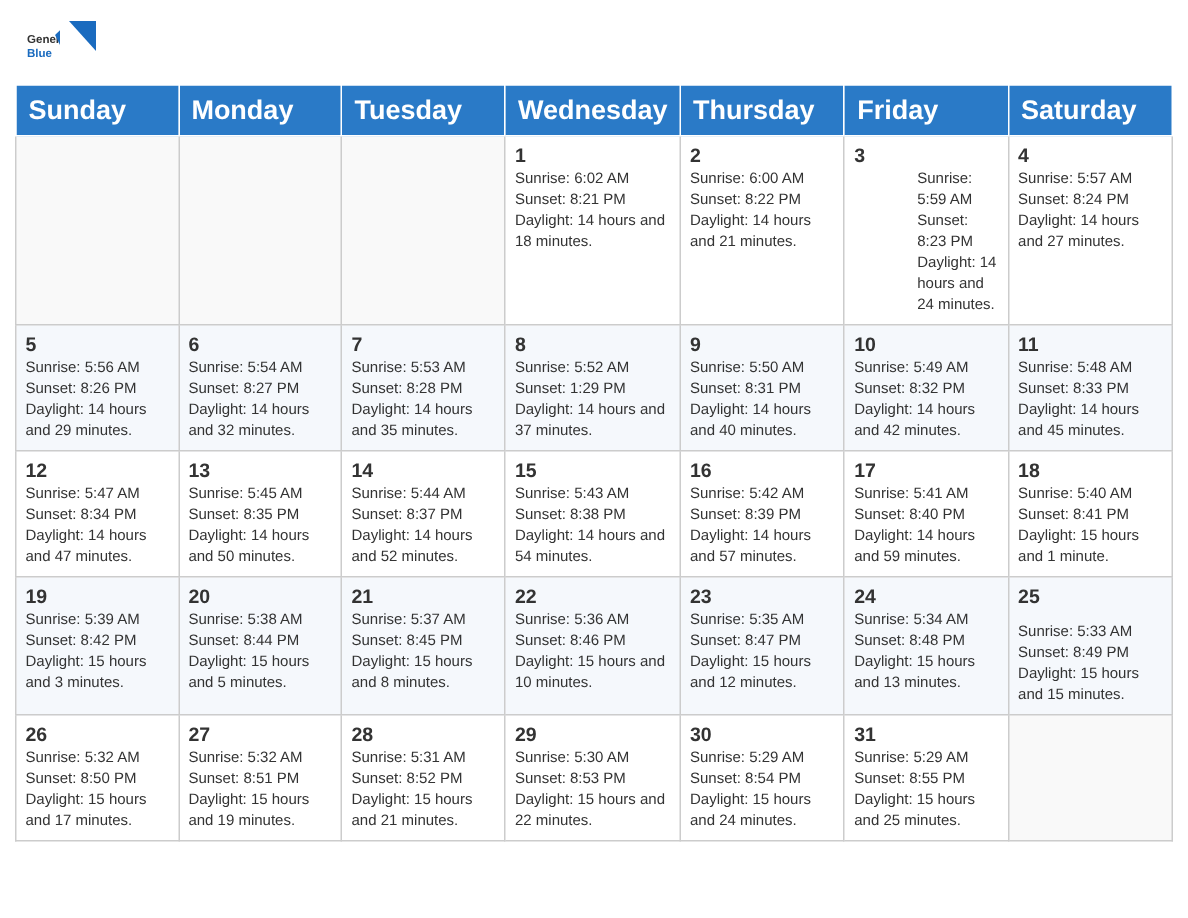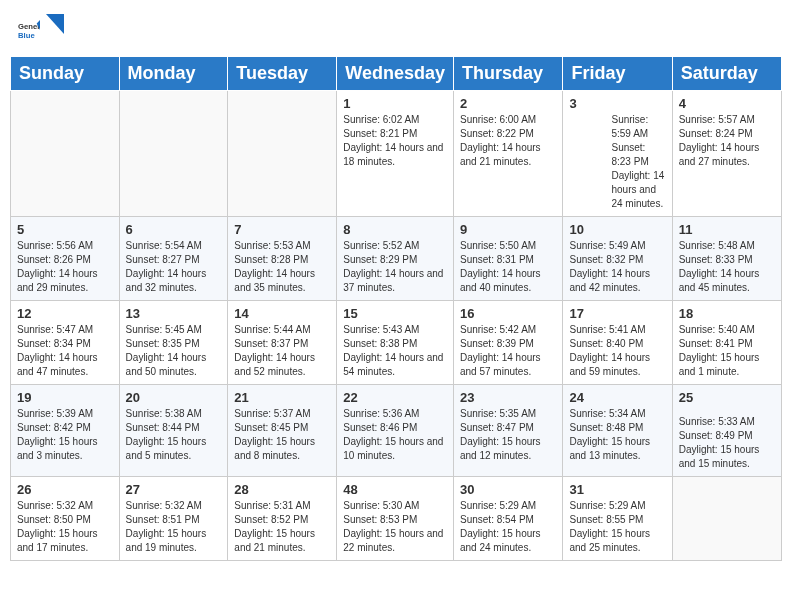--- a/index.html
+++ b/index.html
@@ -163,21 +163,21 @@
         </td>
         <td>
           <span class="day-number">7</span>
           <div class="day-info" style="white-space: pre-line;">Sunrise: 5:53 AM
 Sunset: 8:28 PM
 Daylight: 14 hours and 35 minutes.</div>
         </td>
         <td>
           <span class="day-number">8</span>
           <div class="day-info" style="white-space: pre-line;">Sunrise: 5:52 AM
-Sunset: 8:29 PM
+Sunset: 1:29 PM
 Daylight: 14 hours and 37 minutes.</div>
         </td>
         <td>
           <span class="day-number">9</span>
           <div class="day-info" style="white-space: pre-line;">Sunrise: 5:50 AM
 Sunset: 8:31 PM
 Daylight: 14 hours and 40 minutes.</div>
         </td>
         <td>
           <span class="day-number">10</span>
@@ -293,21 +293,21 @@
 Sunset: 8:51 PM
 Daylight: 15 hours and 19 minutes.</div>
         </td>
         <td>
           <span class="day-number">28</span>
           <div class="day-info" style="white-space: pre-line;">Sunrise: 5:31 AM
 Sunset: 8:52 PM
 Daylight: 15 hours and 21 minutes.</div>
         </td>
         <td>
-          <span class="day-number">48</span>
+          <span class="day-number">29</span>
           <div class="day-info" style="white-space: pre-line;">Sunrise: 5:30 AM
 Sunset: 8:53 PM
 Daylight: 15 hours and 22 minutes.</div>
         </td>
         <td>
           <span class="day-number">30</span>
           <div class="day-info" style="white-space: pre-line;">Sunrise: 5:29 AM
 Sunset: 8:54 PM
 Daylight: 15 hours and 24 minutes.</div>
         </td>

